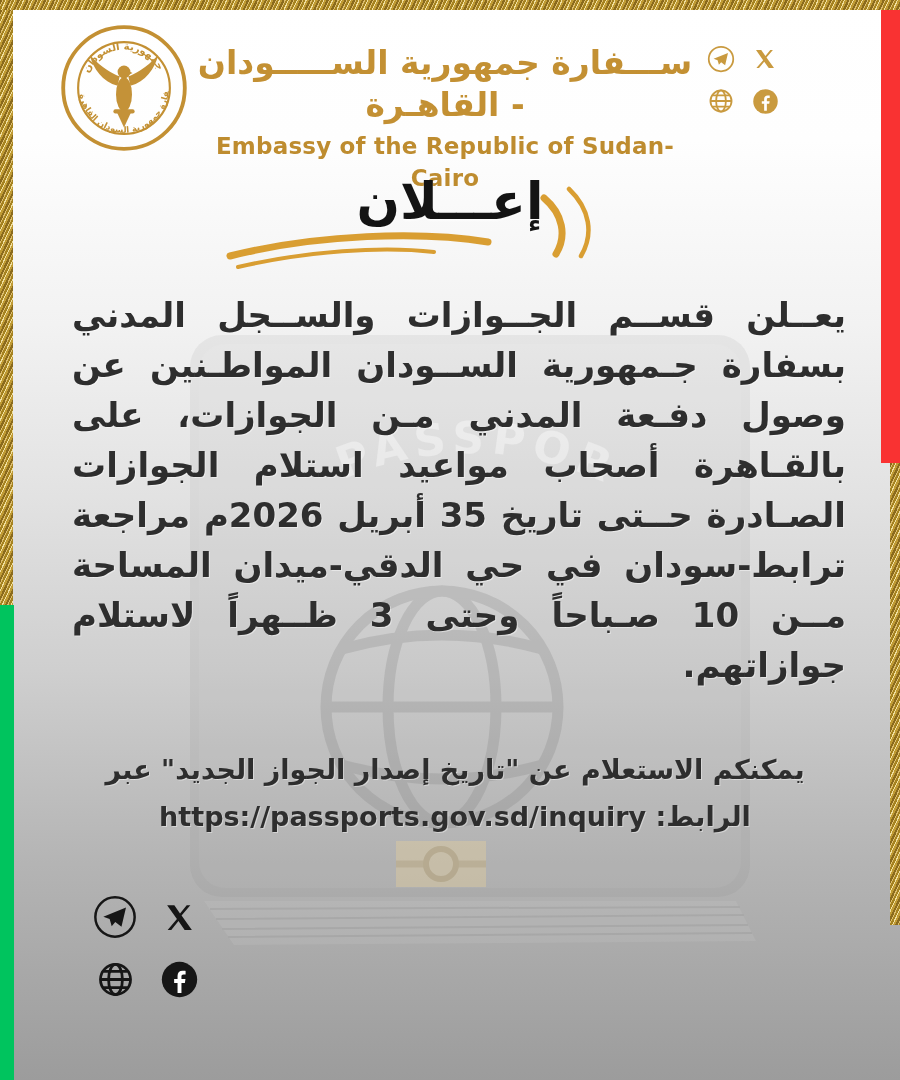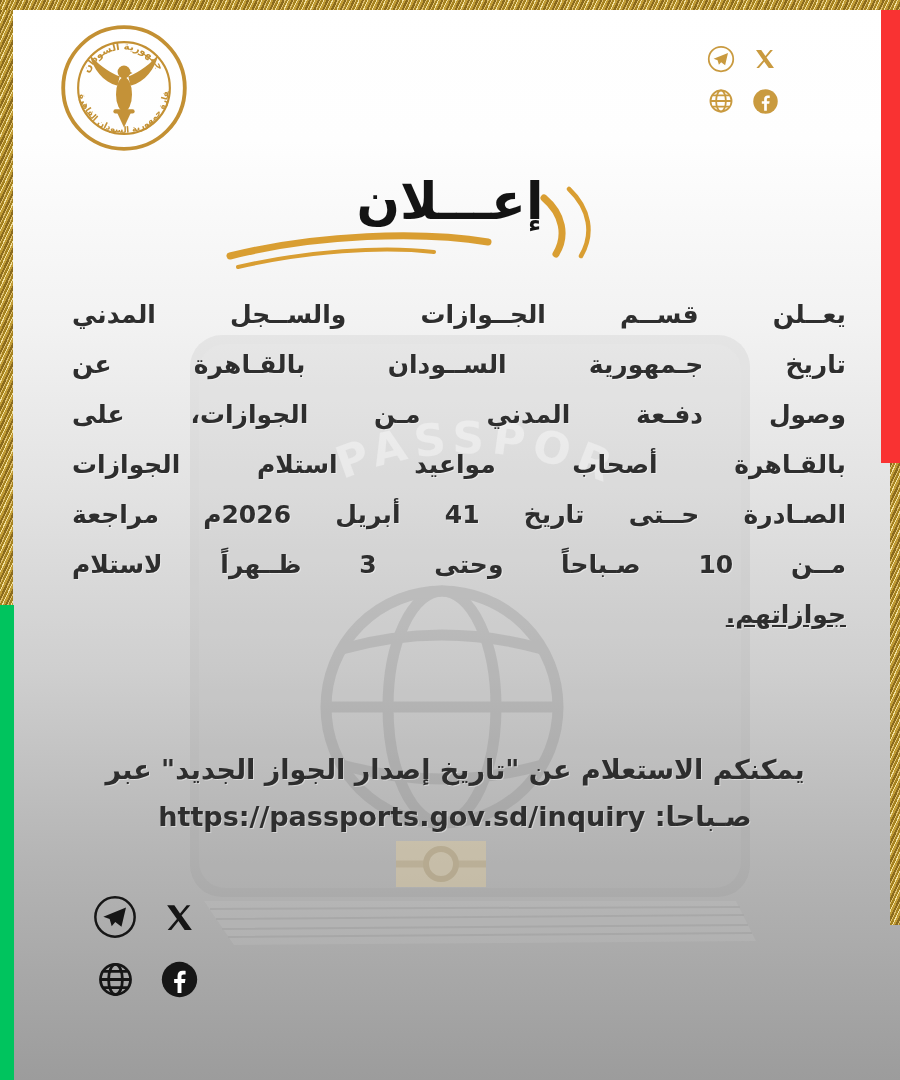--- a/index.html
+++ b/index.html
@@ -36,26 +36,26 @@
   .announce-title {
     position:absolute; left:0; top:172px; width:900px; text-align:center; z-index:3;
     direction:rtl; font-size:51px; font-weight:bold; color:#141414;
     text-shadow:0 2px 2px rgba(255,255,255,.6);
   }
   .title-strokes { position:absolute; left:222px; top:182px; z-index:3; }
 
   
   .body-text { position:absolute; left:72px; top:290px; width:774px; z-index:3; direction:rtl; }
   .body-line {
-    font-size:25px; font-weight:bold; color:#2E2E2E; line-height:50px;
+    font-size:34px; font-weight:bold; color:#2E2E2E; line-height:50px;
     text-align:justify; text-align-last:justify;
     text-shadow:1px 1px 0 rgba(255,255,255,.45);
     white-space:nowrap;
   }
-  .body-line.last { text-align:left; text-align-last:right;text-decoration:underline; }
+  .body-line.last { text-align:left; text-align-last:right; }
 
   
   .footer { position:absolute; left:64px; top:746px; width:782px; z-index:3; direction:rtl; text-align:center; }
   .footer-line {
     font-size:27px; font-weight:bold; color:#2E2E2E; line-height:47px;
     text-shadow:1px 1px 0 rgba(255,255,255,.4);
   }
 
   
   .social-bottom { position:absolute; left:92px; top:894px; display:grid; grid-template-columns:46px 46px; gap:16px 18px; z-index:3; color:#161616; }
@@ -112,20 +112,24 @@
       <path d="M54 58 C 40 54 31 42 28 29 C 40 42 50 47 56 49 Z"></path>
       <path d="M66 58 C 80 54 89 42 92 29 C 80 42 70 47 64 49 Z"></path>
       <ellipse cx="60" cy="66" rx="7.5" ry="16"></ellipse>
       <circle cx="60" cy="45" r="6"></circle>
       <path d="M60 42 L68 46 L60 50 Z"></path>
       <path d="M53 82 L67 82 L60 97 Z"></path>
       <rect x="50" y="80" width="20" height="4" rx="2"></rect>
     </g>
   </svg>
 
+  <div class="header-titles">
+    <div class="title-ar">ســـفارة جمهورية الســـــودان - القاهـرة</div>
+    <div class="title-en">Embassy of the Republic of Sudan-Cairo</div>
+  </div>
 
   <div class="social-top">
     <span class="s-icon">
       <svg width="28" height="28" viewBox="0 0 32 32">
           <circle cx="16" cy="16" r="14" fill="none" stroke="currentColor" stroke-width="2"></circle>
           <path d="M24 9 L7.5 15.8 l4.6 1.7 1.5 5.2 2.6-3.1 4.5 3.4 Z" fill="currentColor"></path>
         </svg>
     </span>
     <span class="s-icon">
       <svg width="24" height="24" viewBox="0 0 32 32">
@@ -152,31 +156,32 @@
     <g stroke="#D99E32" fill="none" stroke-linecap="round">
       <path d="M8 74 C 95 52 200 49 266 60" stroke-width="7"></path>
       <path d="M16 85 C 85 69 160 64 212 70" stroke-width="4"></path>
       <path d="M322 16 C 341 32 345 54 334 72" stroke-width="7"></path>
       <path d="M347 7 C 368 27 372 52 359 74" stroke-width="4.5"></path>
     </g>
   </svg>
 
   <div class="body-text">
     <div class="body-line">يعــلن قســم الجــوازات والســجل المدني</div>
-    <div class="body-line">تاريخ جـمهورية الســودان بالقـاهرة عن</div>
+    <div class="body-line">بسفارة جـمهورية الســودان المواطـنين عن</div>
     <div class="body-line">وصول دفـعة المدني مـن الجوازات، على</div>
     <div class="body-line">بالقـاهرة أصحاب مواعيد استلام الجوازات</div>
-    <div class="body-line">الصـادرة حــتى تاريخ 41 أبريل 2026م مراجعة</div>
+    <div class="body-line">الصـادرة حــتى تاريخ 35 أبريل 2026م مراجعة</div>
+    <div class="body-line">ترابط-سودان في حي الدقي-ميدان المساحة</div>
     <div class="body-line">مــن 10 صـباحاً وحتى 3 ظــهراً لاستلام</div>
     <div class="body-line last">جوازاتهم.</div>
   </div>
 
   <div class="footer">
     <div class="footer-line">يمكنكم الاستعلام عن "تاريخ إصدار الجواز الجديد" عبر</div>
-    <div class="footer-line">صـباحا: https://passports.gov.sd/inquiry</div>
+    <div class="footer-line">الرابط: https://passports.gov.sd/inquiry</div>
   </div>
 
   <div class="social-bottom">
     <span class="s-icon">
       <svg width="44" height="44" viewBox="0 0 32 32">
           <circle cx="16" cy="16" r="14.3" fill="none" stroke="currentColor" stroke-width="1.8"></circle>
           <path d="M24 9 L7.5 15.8 l4.6 1.7 1.5 5.2 2.6-3.1 4.5 3.4 Z" fill="currentColor"></path>
         </svg>
     </span>
     <span class="s-icon">

